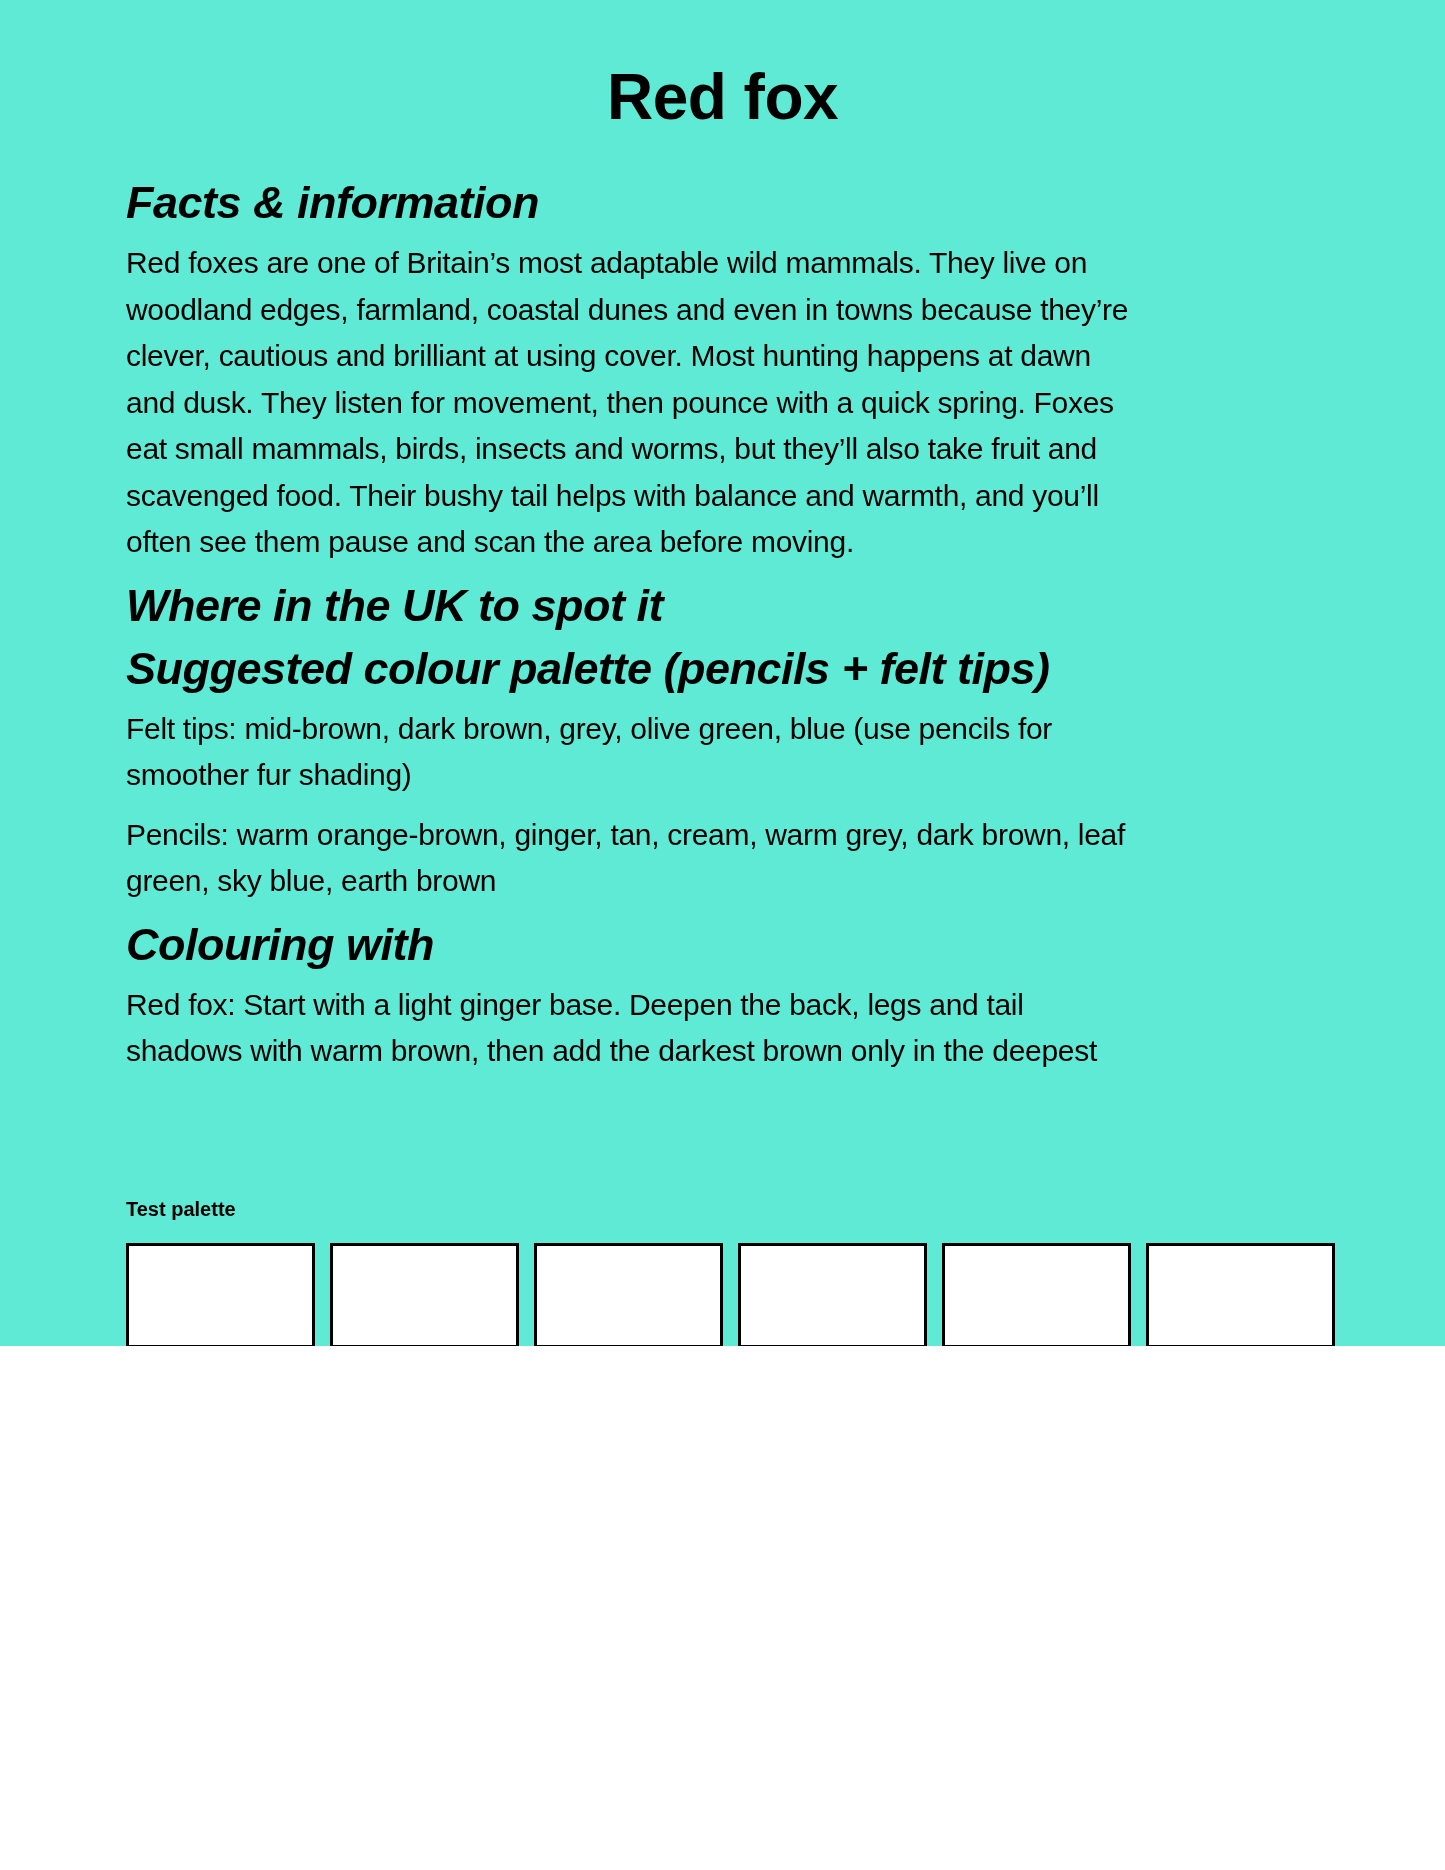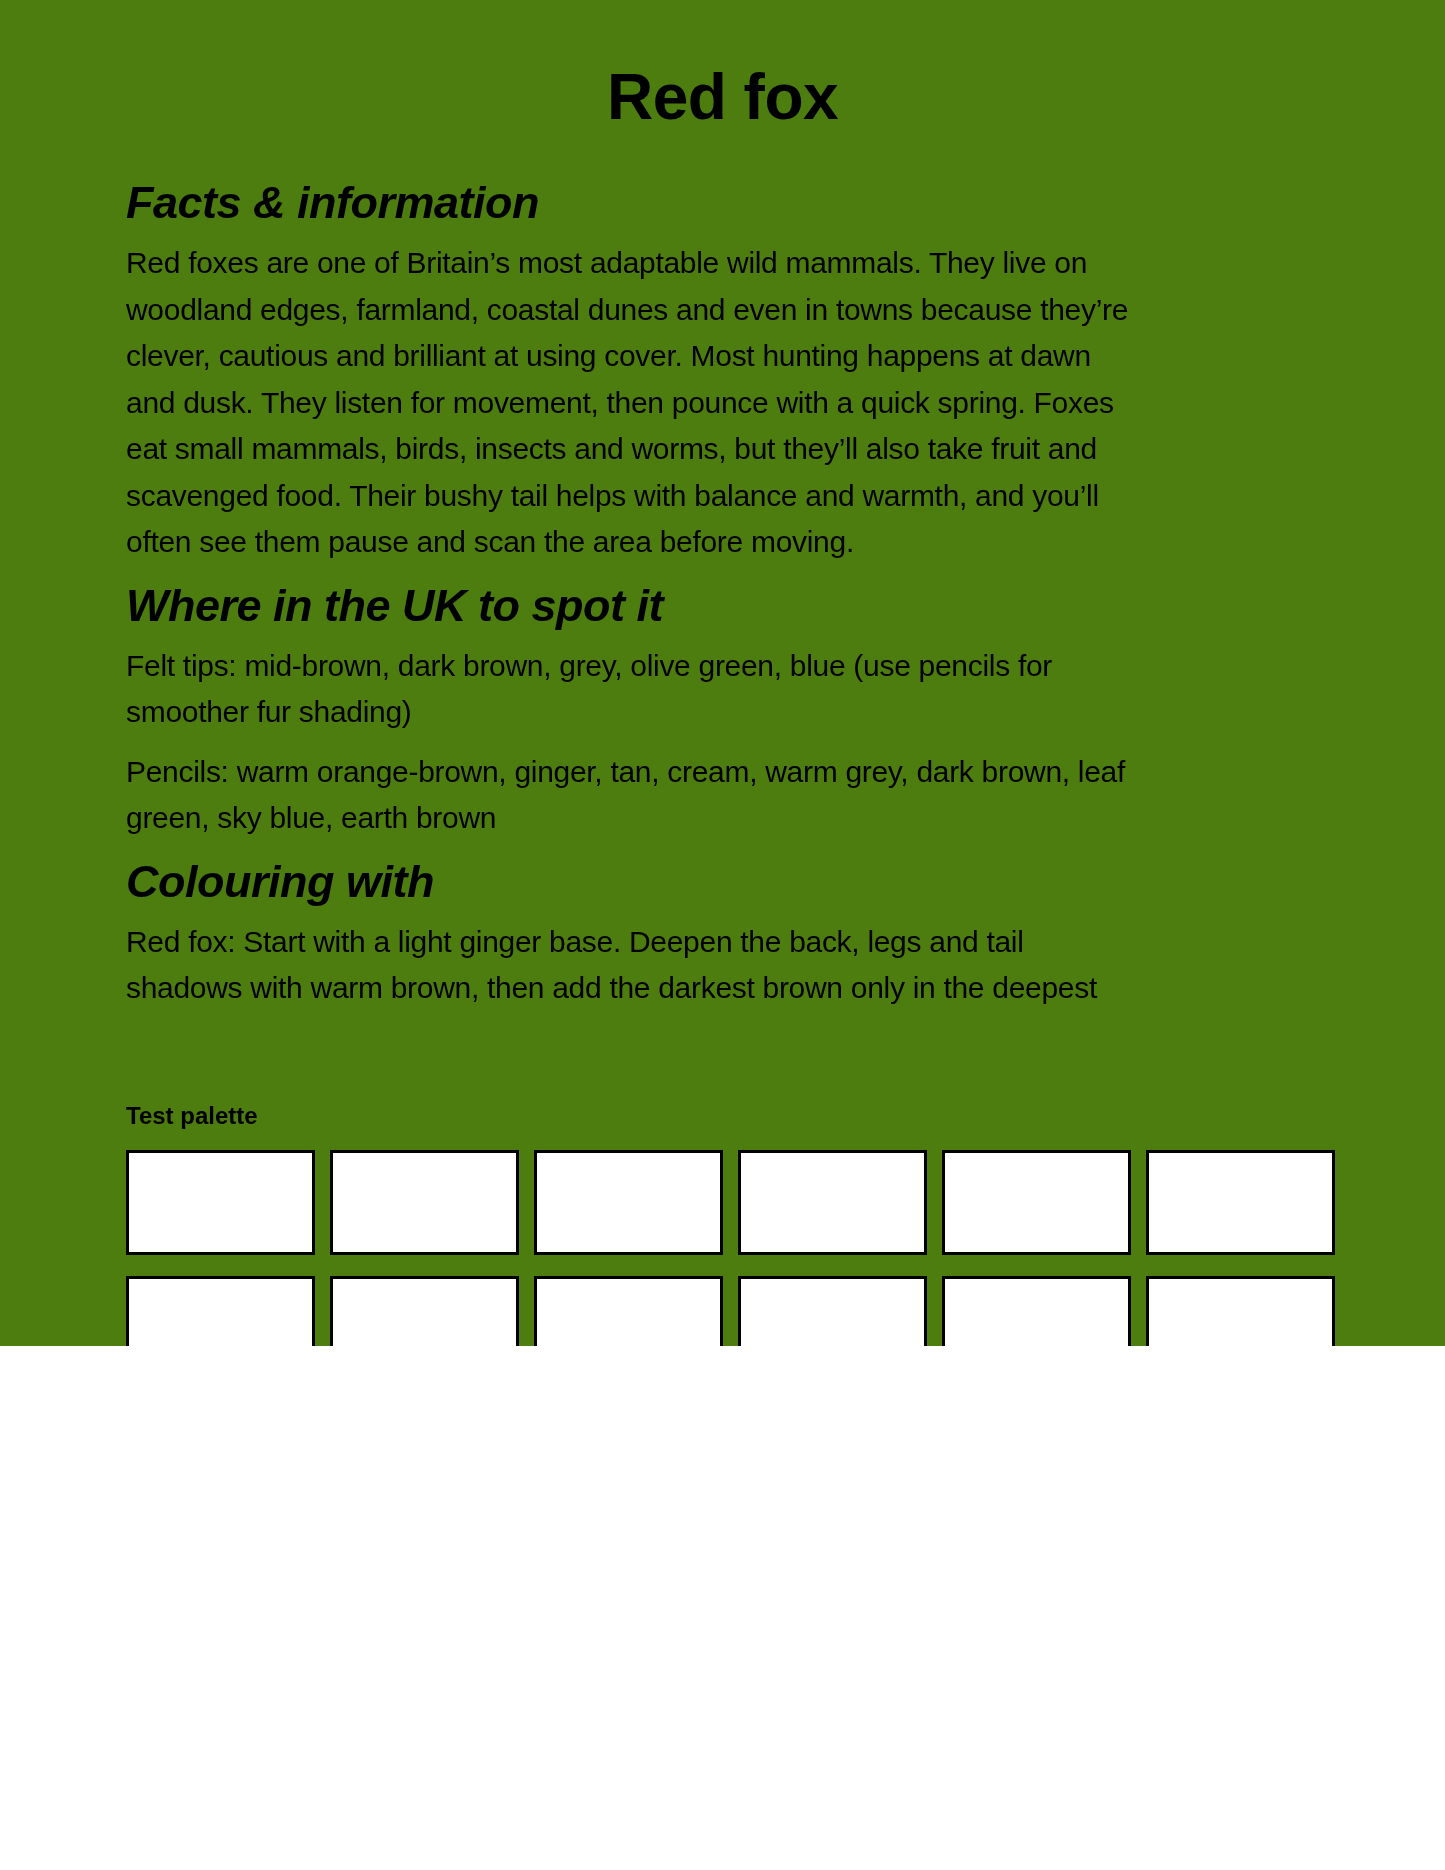--- a/index.html
+++ b/index.html
@@ -6,21 +6,21 @@
     margin: 0;
     padding: 0;
     background: #ffffff;
   }
   .page {
     position: relative;
     width: 1445px;
     height: 1346px;
     box-sizing: border-box;
     padding: 60px 126px 0 126px;
-    background: #4d7c0f;
+    background: #5eead4;
     color: #000000;
     font-family: "Liberation Sans", sans-serif;
     overflow: hidden;
   }
   h1.doc-title {
     font-size: 64px;
     line-height: 74px;
     font-weight: 700;
     text-align: center;
     margin: 0 0 42px 0;
@@ -35,24 +35,24 @@
     font-style: italic;
   }
   p.body-text {
     font-size: 30px;
     line-height: 46.5px;
     margin: 11px 0 13px 0;
     letter-spacing: -0.3px;
     white-space: pre-line;
   }
   p.palette-label {
-    font-size: 24px;
+    font-size: 20px;
     line-height: 40px;
     font-weight: 700;
-    margin: 84px 0 0 0;
+    margin: 114px 0 0 0;
   }
   .palette-row {
     display: flex;
     gap: 15px;
     width: 1209px;
     margin-top: 14px;
   }
   .palette-row + .palette-row {
     margin-top: 21px;
   }
@@ -76,20 +76,21 @@
   <p class="body-text">Red foxes are one of Britain’s most adaptable wild mammals. They live on
 woodland edges, farmland, coastal dunes and even in towns because they’re
 clever, cautious and brilliant at using cover. Most hunting happens at dawn
 and dusk. They listen for movement, then pounce with a quick spring. Foxes
 eat small mammals, birds, insects and worms, but they’ll also take fruit and
 scavenged food. Their bushy tail helps with balance and warmth, and you’ll
 often see them pause and scan the area before moving.</p>
 
   <h2 class="section-heading">Where in the UK to spot it</h2>
 
+  <h2 class="section-heading">Suggested colour palette (pencils + felt tips)</h2>
   <p class="body-text">Felt tips: mid-brown, dark brown, grey, olive green, blue (use pencils for
 smoother fur shading)</p>
   <p class="body-text">Pencils: warm orange-brown, ginger, tan, cream, warm grey, dark brown, leaf
 green, sky blue, earth brown</p>
 
   <h2 class="section-heading">Colouring with</h2>
   <p class="body-text">Red fox: Start with a light ginger base. Deepen the back, legs and tail
 shadows with warm brown, then add the darkest brown only in the deepest</p>
 
   <p class="palette-label">Test palette</p>

